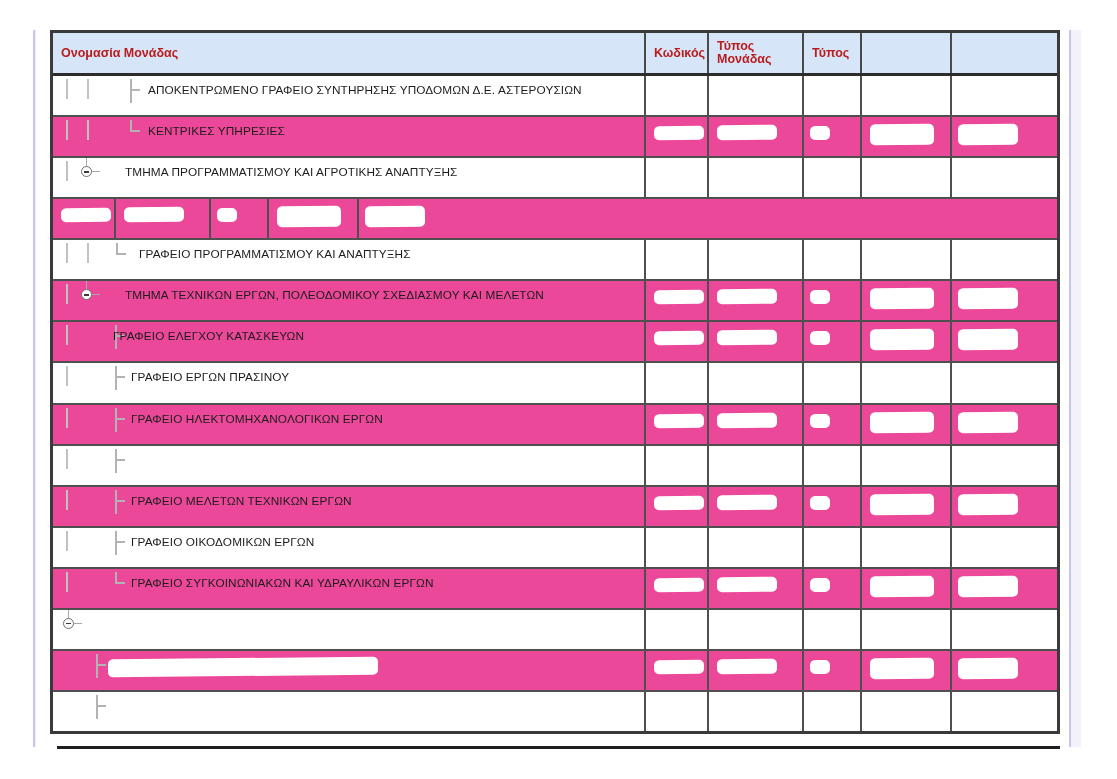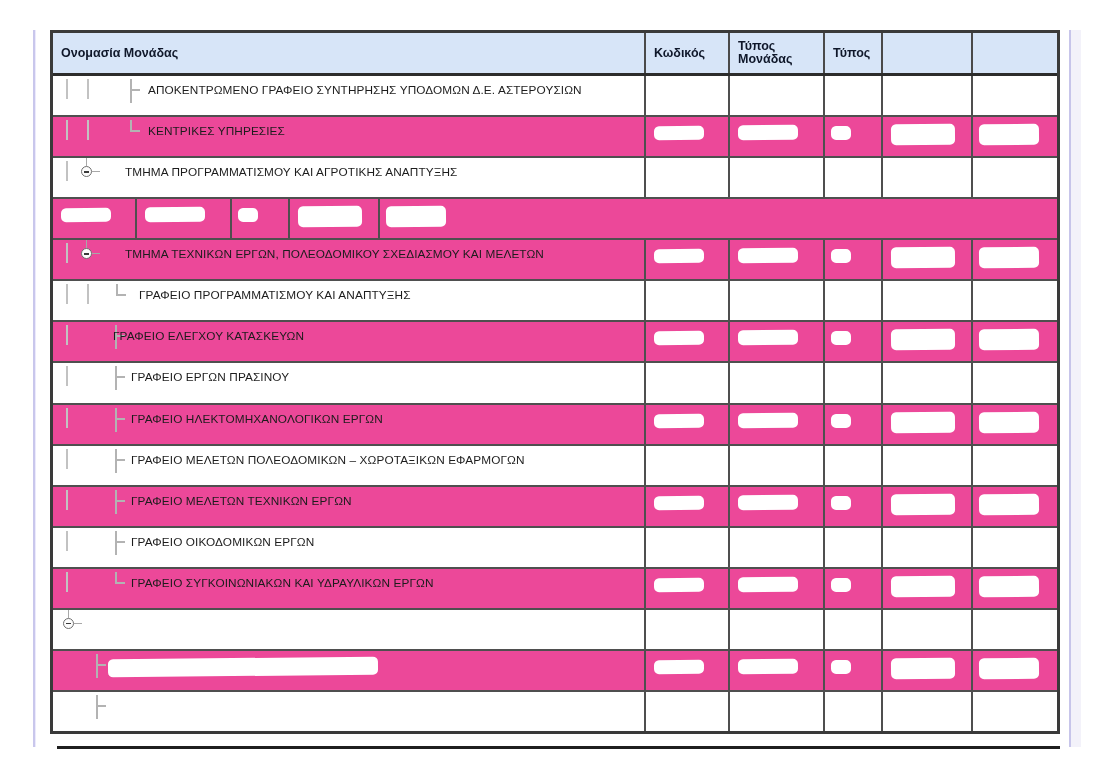--- a/index.html
+++ b/index.html
@@ -22,36 +22,36 @@
     position:absolute;left:50px;top:30px;width:1010px;height:704px;
     border:3px solid #3a3a3a;box-sizing:border-box;
     display:flex;flex-direction:column;background:#ffffff;
   }
   .thead{
     display:flex;flex:0 0 40px;background:#d7e5f8;
     border-bottom:3px solid #2c2c2c;
   }
   .th{
     display:flex;align-items:center;box-sizing:border-box;
-    padding:0 4px 0 8px;font-size:12.5px;font-weight:bold;color:#0f172a;
+    padding:0 4px 0 8px;font-size:12.5px;font-weight:bold;color:#b91c1c;
     border-right:2px solid #4a4a4a;line-height:13px;
   }
   .th:last-child{border-right:none;}
   .tbody{display:flex;flex-direction:column;flex:1 1 auto;}
   .tr{display:flex;flex:1 1 0;border-bottom:2px solid #4f4f4f;background:#ffffff;}
   .tr:last-child{border-bottom:none;}
   .tr.shaded{background:#ec4899;}
   .td{
     position:relative;box-sizing:border-box;border-right:2px solid #4f4f4f;
     overflow:hidden;
   }
   .td:last-child{border-right:none;}
   
   .c-name{width:593px;}
-  .c-code{width:84px;}
+  .c-code{width:63px;}
   .c-type{width:95px;}
   .c-pos{width:58px;}
   .c-x1{width:90px;}
   .c-x2{flex:1 1 auto;}
   
   .lbl{
     position:absolute;top:8px;font-size:11.8px;color:#1c1c1c;
     white-space:nowrap;letter-spacing:0.1px;line-height:13px;
   }
   .guide{position:absolute;top:3px;width:2px;height:20px;background:#c2c2c2;}
@@ -154,20 +154,34 @@
           <div class="td c-pos">
             <div class="smudge" style="left: 6px; top: 9px; width: 20px; height: 14px;"></div>
           </div>
           <div class="td c-x1">
             <div class="smudge" style="left: 8px; top: 7px; width: 64px; height: 21px;"></div>
           </div>
           <div class="td c-x2">
             <div class="smudge" style="left: 6px; top: 7px; width: 60px; height: 21px;"></div>
           </div>
         </div>
+        <div class="tr">
+          <div class="td c-name">
+            <div class="guide" style="left: 13px;"></div>
+            <div class="guide" style="left: 34px;"></div>
+            <div class="stem" style="left: 63px; height: 12px;"></div>
+            <div class="arm" style="left: 63px; width: 10px;"></div>
+            <span class="lbl" style="left: 86px;">ΓΡΑΦΕΙΟ ΠΡΟΓΡΑΜΜΑΤΙΣΜΟΥ ΚΑΙ ΑΝΑΠΤΥΞΗΣ</span>
+          </div>
+          <div class="td c-code"></div>
+          <div class="td c-type"></div>
+          <div class="td c-pos"></div>
+          <div class="td c-x1"></div>
+          <div class="td c-x2"></div>
+        </div>
         <div class="tr shaded">
           <div class="td c-name">
             <div class="guide" style="left: 13px;"></div>
             <div class="exp-stem" style="left: 33px;"></div>
             <div class="exp-box" style="left: 28px;">
               <div class="exp-minus"></div>
             </div>
             <div class="exp-arm" style="left: 39px; width: 8px;"></div>
             <span class="lbl" style="left: 72px;">ΤΜΗΜΑ ΤΕΧΝΙΚΩΝ ΕΡΓΩΝ, ΠΟΛΕΟΔΟΜΙΚΟΥ ΣΧΕΔΙΑΣΜΟΥ ΚΑΙ ΜΕΛΕΤΩΝ</span>
           </div>
@@ -180,34 +194,20 @@
           <div class="td c-pos">
             <div class="smudge" style="left: 6px; top: 9px; width: 20px; height: 14px;"></div>
           </div>
           <div class="td c-x1">
             <div class="smudge" style="left: 8px; top: 7px; width: 64px; height: 21px;"></div>
           </div>
           <div class="td c-x2">
             <div class="smudge" style="left: 6px; top: 7px; width: 60px; height: 21px;"></div>
           </div>
         </div>
-        <div class="tr">
-          <div class="td c-name">
-            <div class="guide" style="left: 13px;"></div>
-            <div class="guide" style="left: 34px;"></div>
-            <div class="stem" style="left: 63px; height: 12px;"></div>
-            <div class="arm" style="left: 63px; width: 10px;"></div>
-            <span class="lbl" style="left: 86px;">ΓΡΑΦΕΙΟ ΠΡΟΓΡΑΜΜΑΤΙΣΜΟΥ ΚΑΙ ΑΝΑΠΤΥΞΗΣ</span>
-          </div>
-          <div class="td c-code"></div>
-          <div class="td c-type"></div>
-          <div class="td c-pos"></div>
-          <div class="td c-x1"></div>
-          <div class="td c-x2"></div>
-        </div>
         <div class="tr shaded">
           <div class="td c-name">
             <div class="guide" style="left: 13px;"></div>
             <div class="stem" style="left: 62px; height: 24px;"></div>
             <div class="arm" style="left: 62px; width: 10px;"></div>
             <span class="lbl" style="left: 60px;">ΓΡΑΦΕΙΟ ΕΛΕΓΧΟΥ ΚΑΤΑΣΚΕΥΩΝ</span>
           </div>
           <div class="td c-code">
             <div class="smudge" style="left: 8px; top: 9px; width: 50px; height: 14px;"></div>
           </div>
@@ -258,21 +258,20 @@
           </div>
           <div class="td c-x2">
             <div class="smudge" style="left: 6px; top: 7px; width: 60px; height: 21px;"></div>
           </div>
         </div>
         <div class="tr">
           <div class="td c-name">
             <div class="guide" style="left: 13px;"></div>
             <div class="stem" style="left: 62px; height: 24px;"></div>
             <div class="arm" style="left: 62px; width: 10px;"></div>
-            <span class="lbl" style="left: 78px;">ΓΡΑΦΕΙΟ ΜΕΛΕΤΩΝ ΠΟΛΕΟΔΟΜΙΚΩΝ – ΧΩΡΟΤΑΞΙΚΩΝ ΕΦΑΡΜΟΓΩΝ</span>
           </div>
           <div class="td c-code"></div>
           <div class="td c-type"></div>
           <div class="td c-pos"></div>
           <div class="td c-x1"></div>
           <div class="td c-x2"></div>
         </div>
         <div class="tr shaded">
           <div class="td c-name">
             <div class="guide" style="left: 13px;"></div>

